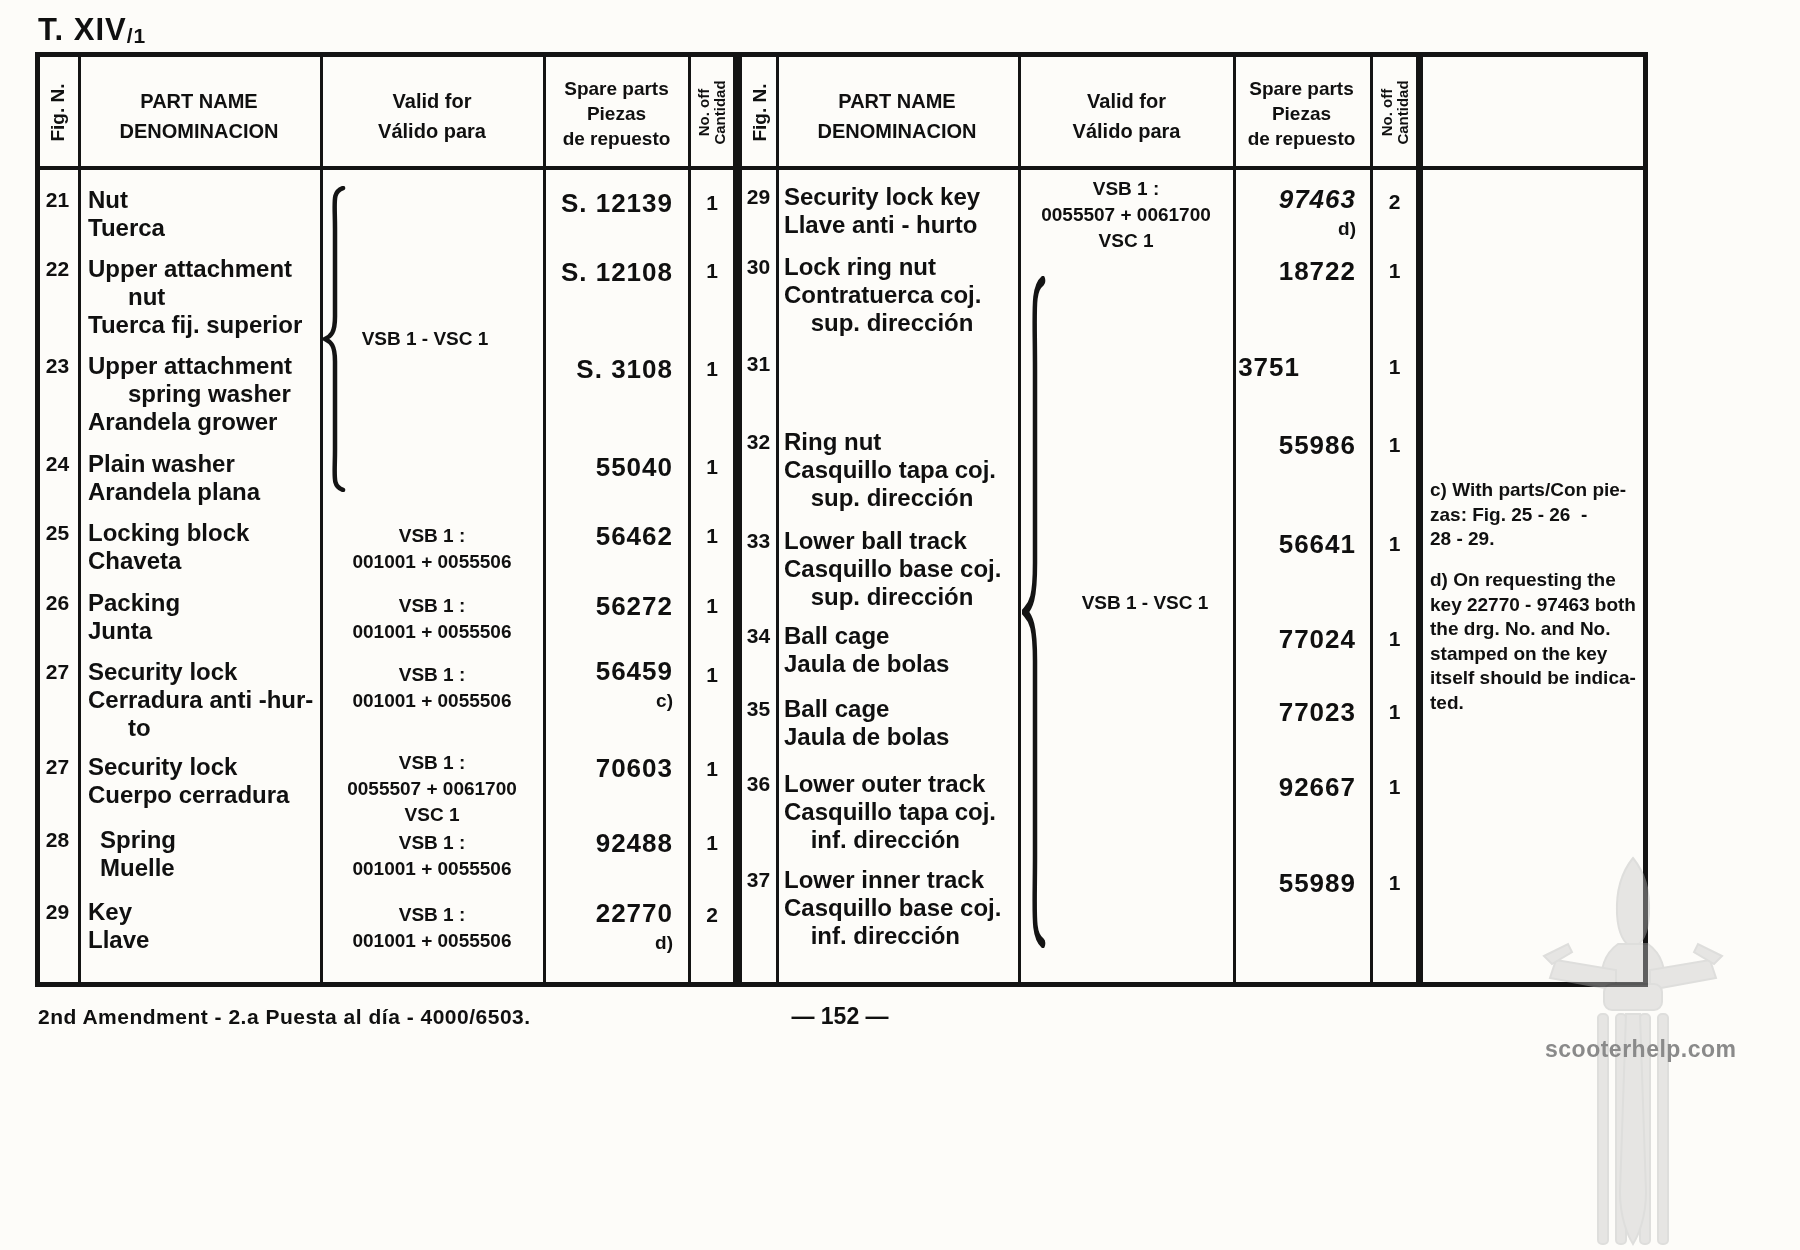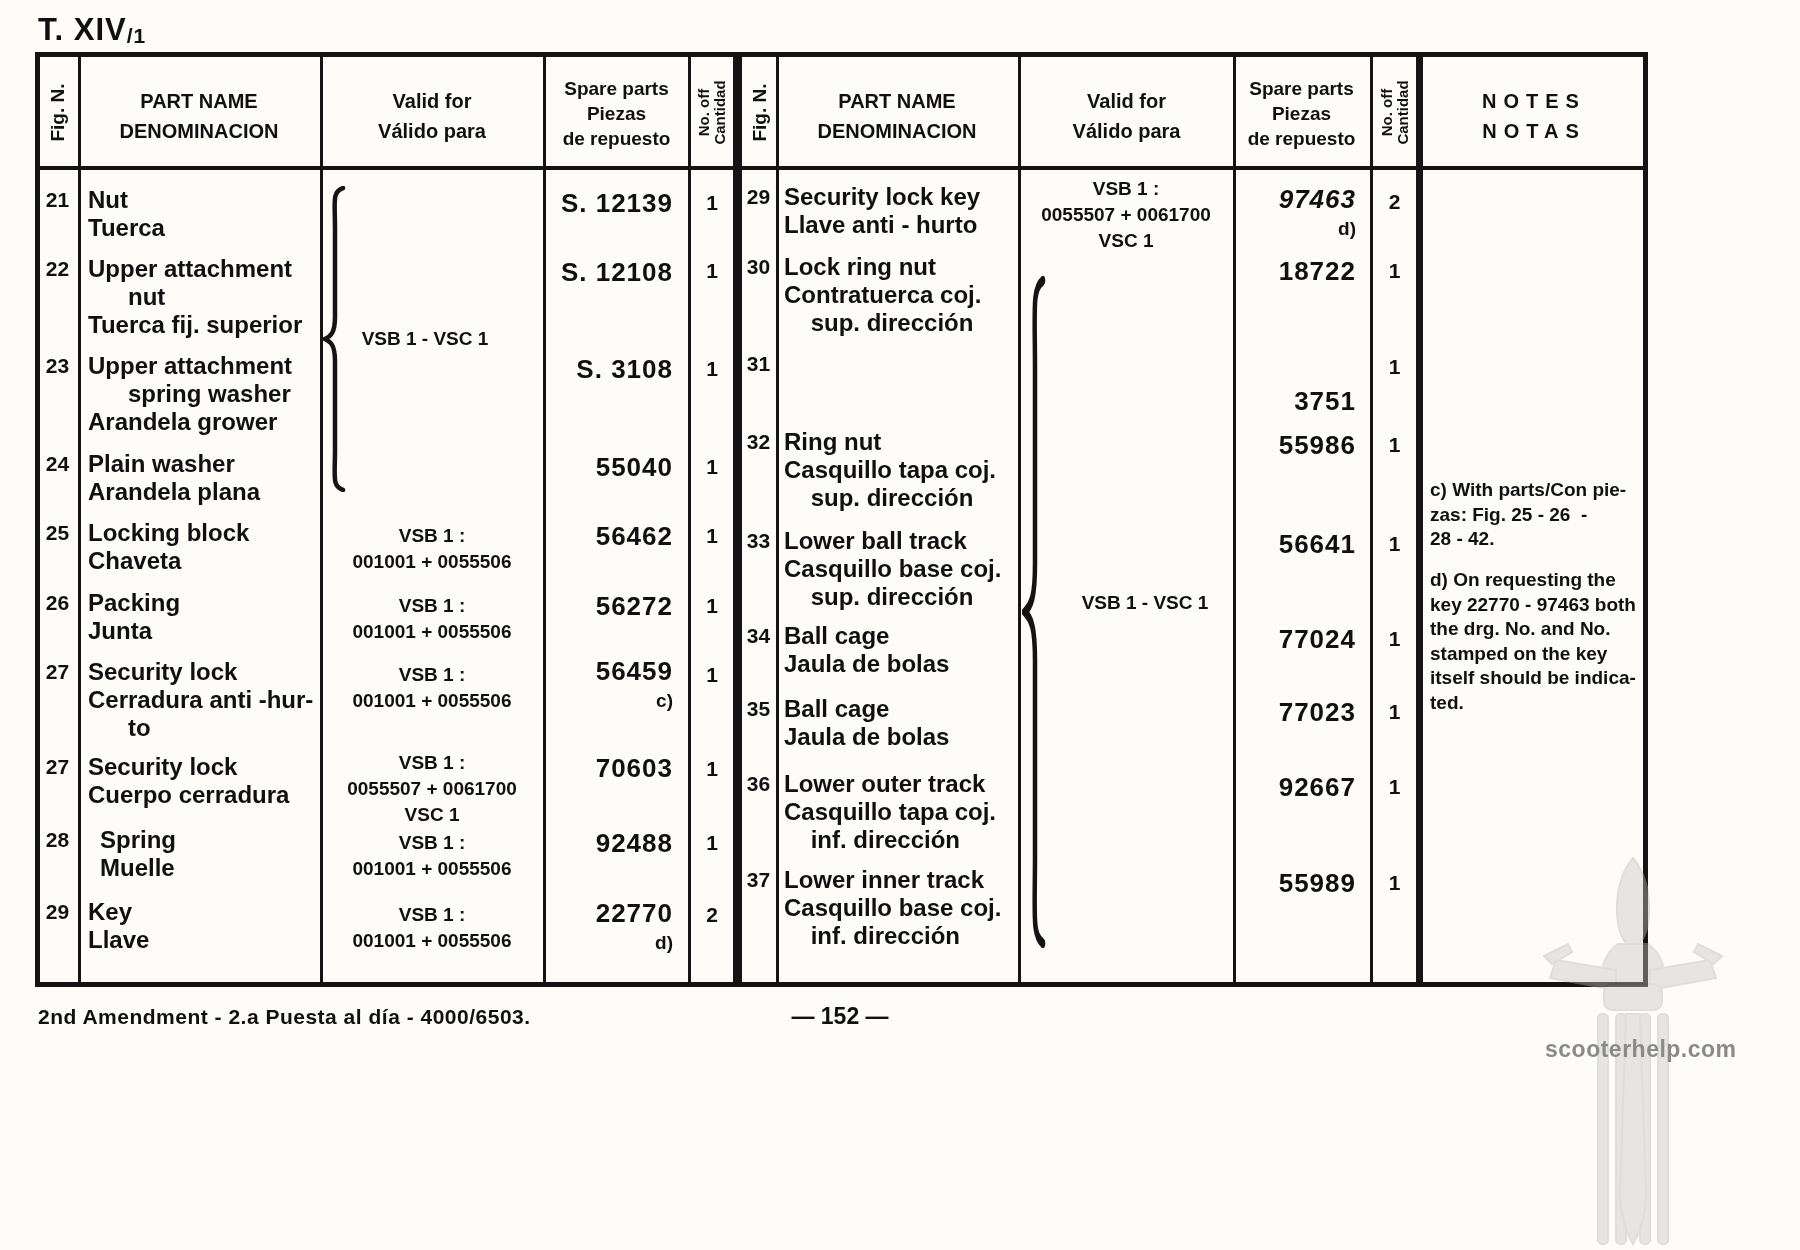--- a/index.html
+++ b/index.html
@@ -73,22 +73,20 @@
   <div class="rot" style="left:714px;top:95px;width:90px;height:35px;font-size:19px;">Fig. N.</div>
   <div class="cell hdr" style="left:776px;top:86px;width:242px;">PART NAME
 DENOMINACION</div>
   <div class="cell hdr" style="left:1020px;top:86px;width:213px;">Valid for
 Válido para</div>
   <div class="cell hdr-small" style="left:1233px;top:76px;width:137px;">Spare parts
 Piezas
 de repuesto</div>
   <div class="rot" style="left:1349px;top:95px;width:90px;height:35px;font-size:15px;">No. off
 Cantidad</div>
-  <div class="cell hdr" style="left:1425px;top:86px;width:218px;letter-spacing:7px;">NOTES
-NOTAS</div>
 
   <div class="cell fig" style="left:37px;top:188px;">21</div>
   <div class="cell name" style="left:88px;top:186px;">Nut
 Tuerca</div>
   <div class="cell spare" style="left:548px;top:188px;">S. 12139</div>
   <div class="cell qty" style="left:690px;top:191px;">1</div>
 
   <div class="cell fig" style="left:37px;top:257px;">22</div>
   <div class="cell name" style="left:88px;top:255px;">Upper attachment
       nut
@@ -177,21 +175,21 @@
   <div class="cell qty" style="left:1372px;top:190px;width:45px;">2</div>
 
   <div class="cell fig" style="left:742px;top:255px;width:33px;">30</div>
   <div class="cell name" style="left:784px;top:253px;width:230px;">Lock ring nut
 Contratuerca coj.
     sup. dirección</div>
   <div class="cell spare" style="left:1238px;top:256px;width:118px;">18722</div>
   <div class="cell qty" style="left:1372px;top:259px;width:45px;">1</div>
 
   <div class="cell fig" style="left:742px;top:352px;width:33px;">31</div>
-  <div class="cell spare" style="left:1238px;top:352px;width:118px;margin-top:34px;">3751</div>
+  <div class="cell spare" style="left:1182px;top:352px;width:118px;">3751</div>
   <div class="cell qty" style="left:1372px;top:355px;width:45px;">1</div>
 
   <div class="cell fig" style="left:742px;top:430px;width:33px;">32</div>
   <div class="cell name" style="left:784px;top:428px;width:230px;">Ring nut
 Casquillo tapa coj.
     sup. dirección</div>
   <div class="cell spare" style="left:1238px;top:430px;width:118px;">55986</div>
   <div class="cell qty" style="left:1372px;top:433px;width:45px;">1</div>
 
   <div class="cell fig" style="left:742px;top:529px;width:33px;">33</div>
@@ -227,21 +225,21 @@
   <div class="cell spare" style="left:1238px;top:868px;width:118px;">55989</div>
   <div class="cell qty" style="left:1372px;top:871px;width:45px;">1</div>
 
   <svg class="brace" style="left:1022px;top:276px;" width="24" height="672" viewBox="0 0 24 300" preserveAspectRatio="none">
     <path d="M 21 2 C 10 6 13 14 13 42 L 13 128 C 13 144 9 147 3 150 C 9 153 13 156 13 172 L 13 258 C 13 286 10 294 21 298" fill="none" stroke="#141414" stroke-width="4.5" stroke-linecap="round"></path>
   </svg>
   <div class="brace-label" style="left:1060px;top:592px;width:170px;">VSB 1 - VSC 1</div>
 
   <div class="cell note" style="left:1430px;top:478px;">c) With parts/Con pie-
 zas: Fig. 25 - 26  -
-28 - 42.</div>
+28 - 29.</div>
   <div class="cell note" style="left:1430px;top:568px;">d) On requesting the
 key 22770 - 97463 both
 the drg. No. and No.
 stamped on the key
 itself should be indica-
 ted.</div>
 
   <div class="footer">2nd Amendment - 2.a Puesta al día - 4000/6503.</div>
   <div class="pagenum">— 152 —</div>
 

